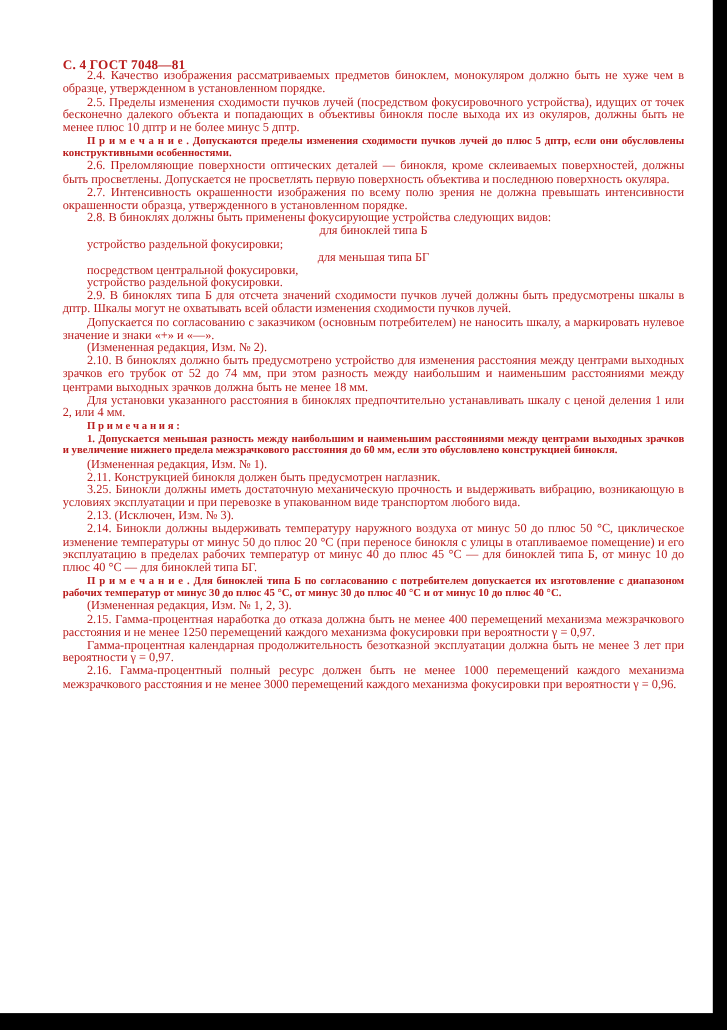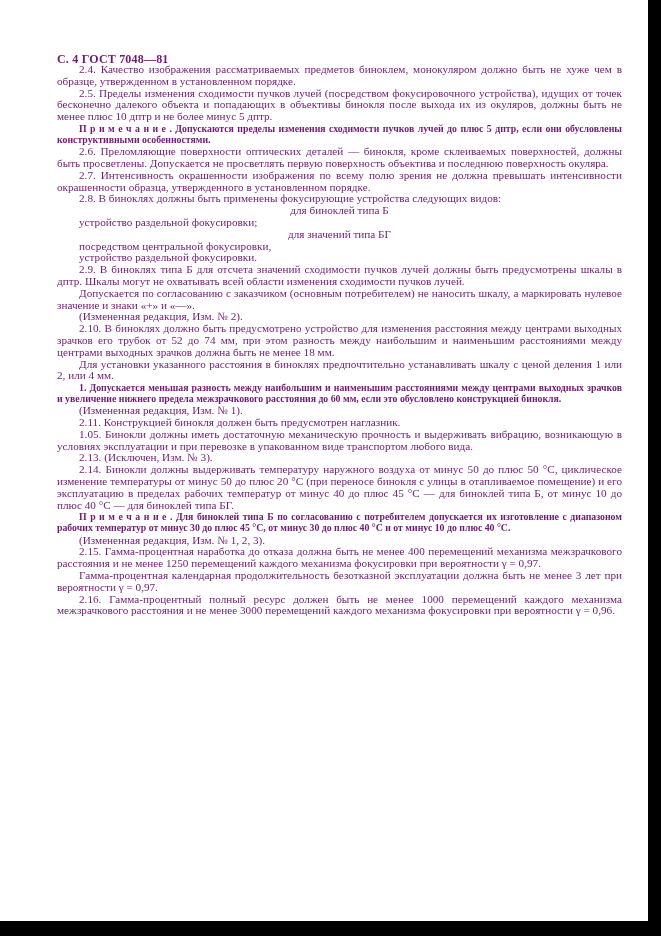--- a/index.html
+++ b/index.html
@@ -2,21 +2,21 @@
 <html><head>
 <meta charset="utf-8">
 <style>
   html, body { margin: 0; padding: 0; background: #e8e8e8; }
   .page {
     position: relative;
     width: 661px;
     height: 936px;
     background: #ffffff;
     font-family: "Liberation Serif", serif;
-    color: #701a75;
+    color: #b91c1c;
     overflow: hidden;
   }
   .edge-right {
     position: absolute; top: 0; right: 0;
     width: 13px; height: 100%;
     background: #000;
   }
   .edge-bottom {
     position: absolute; bottom: 0; left: 0;
     width: 100%; height: 15px;
@@ -63,32 +63,33 @@
   <div class="header">С. 4 ГОСТ 7048—81</div>
   <div class="body-area">
       <p class="block p">2.4. Качество изображения рассматриваемых предметов биноклем, монокуляром должно быть не хуже чем в образце, утвержденном в установленном порядке.</p>
       <p class="block p">2.5. Пределы изменения сходимости пучков лучей (посредством фокусировочного устройства), идущих от точек бесконечно далекого объекта и попадающих в объективы бинокля после выхода их из окуляров, должны быть не менее плюс 10 дптр и не более минус 5 дптр.</p>
       <p class="block note">П р и м е ч а н и е . Допускаются пределы изменения сходимости пучков лучей до плюс 5 дптр, если они обусловлены конструктивными особенностями.</p>
       <p class="block p">2.6. Преломляющие поверхности оптических деталей — бинокля, кроме склеиваемых поверхностей, должны быть просветлены. Допускается не просветлять первую поверхность объектива и последнюю поверхность окуляра.</p>
       <p class="block p">2.7. Интенсивность окрашенности изображения по всему полю зрения не должна превышать интенсивности окрашенности образца, утвержденного в установленном порядке.</p>
       <p class="block p">2.8. В биноклях должны быть применены фокусирующие устройства следующих видов:</p>
       <p class="block center">для биноклей типа Б</p>
       <p class="block p">устройство раздельной фокусировки;</p>
-      <p class="block center">для значений типа БГ</p>
+      <p class="block center">для меньшая типа БГ</p>
       <p class="block p">посредством центральной фокусировки,</p>
       <p class="block p">устройство раздельной фокусировки.</p>
       <p class="block p">2.9. В биноклях типа Б для отсчета значений сходимости пучков лучей должны быть предусмотрены шкалы в дптр. Шкалы могут не охватывать всей области изменения сходимости пучков лучей.</p>
       <p class="block p">Допускается по согласованию с заказчиком (основным потребителем) не наносить шкалу, а маркировать нулевое значение и знаки «+» и «—».</p>
       <p class="block bold">(Измененная редакция, Изм. № 2).</p>
       <p class="block p">2.10. В биноклях должно быть предусмотрено устройство для изменения расстояния между центрами выходных зрачков его трубок от 52 до 74 мм, при этом разность между наибольшим и наименьшим расстояниями между центрами выходных зрачков должна быть не менее 18 мм.</p>
       <p class="block p">Для установки указанного расстояния в биноклях предпочтительно устанавливать шкалу с ценой деления 1 или 2, или 4 мм.</p>
+      <p class="block note-head">П р и м е ч а н и я :</p>
       <p class="block note">1. Допускается меньшая разность между наибольшим и наименьшим расстояниями между центрами выходных зрачков и увеличение нижнего предела межзрачкового расстояния до 60 мм, если это обусловлено конструкцией бинокля.</p>
       <p class="block bold">(Измененная редакция, Изм. № 1).</p>
       <p class="block p">2.11. Конструкцией бинокля должен быть предусмотрен наглазник.</p>
-      <p class="block p">1.05. Бинокли должны иметь достаточную механическую прочность и выдерживать вибрацию, возникающую в условиях эксплуатации и при перевозке в упакованном виде транспортом любого вида.</p>
+      <p class="block p">3.25. Бинокли должны иметь достаточную механическую прочность и выдерживать вибрацию, возникающую в условиях эксплуатации и при перевозке в упакованном виде транспортом любого вида.</p>
       <p class="block bold">2.13. (Исключен, Изм. № 3).</p>
       <p class="block p">2.14. Бинокли должны выдерживать температуру наружного воздуха от минус 50 до плюс 50 °С, циклическое изменение температуры от минус 50 до плюс 20 °С (при переносе бинокля с улицы в отапливаемое помещение) и его эксплуатацию в пределах рабочих температур от минус 40 до плюс 45 °С — для биноклей типа Б, от минус 10 до плюс 40 °С — для биноклей типа БГ.</p>
       <p class="block note">П р и м е ч а н и е . Для биноклей типа Б по согласованию с потребителем допускается их изготовление с диапазоном рабочих температур от минус 30 до плюс 45 °С, от минус 30 до плюс 40 °С и от минус 10 до плюс 40 °С.</p>
       <p class="block bold">(Измененная редакция, Изм. № 1, 2, 3).</p>
       <p class="block p">2.15. Гамма-процентная наработка до отказа должна быть не менее 400 перемещений механизма межзрачкового расстояния и не менее 1250 перемещений каждого механизма фокусировки при вероятности γ = 0,97.</p>
       <p class="block p">Гамма-процентная календарная продолжительность безотказной эксплуатации должна быть не менее 3 лет при вероятности γ = 0,97.</p>
       <p class="block p">2.16. Гамма-процентный полный ресурс должен быть не менее 1000 перемещений каждого механизма межзрачкового расстояния и не менее 3000 перемещений каждого механизма фокусировки при вероятности γ = 0,96.</p>
     </div>
   <div class="edge-right"></div>
   <div class="edge-bottom"></div>

